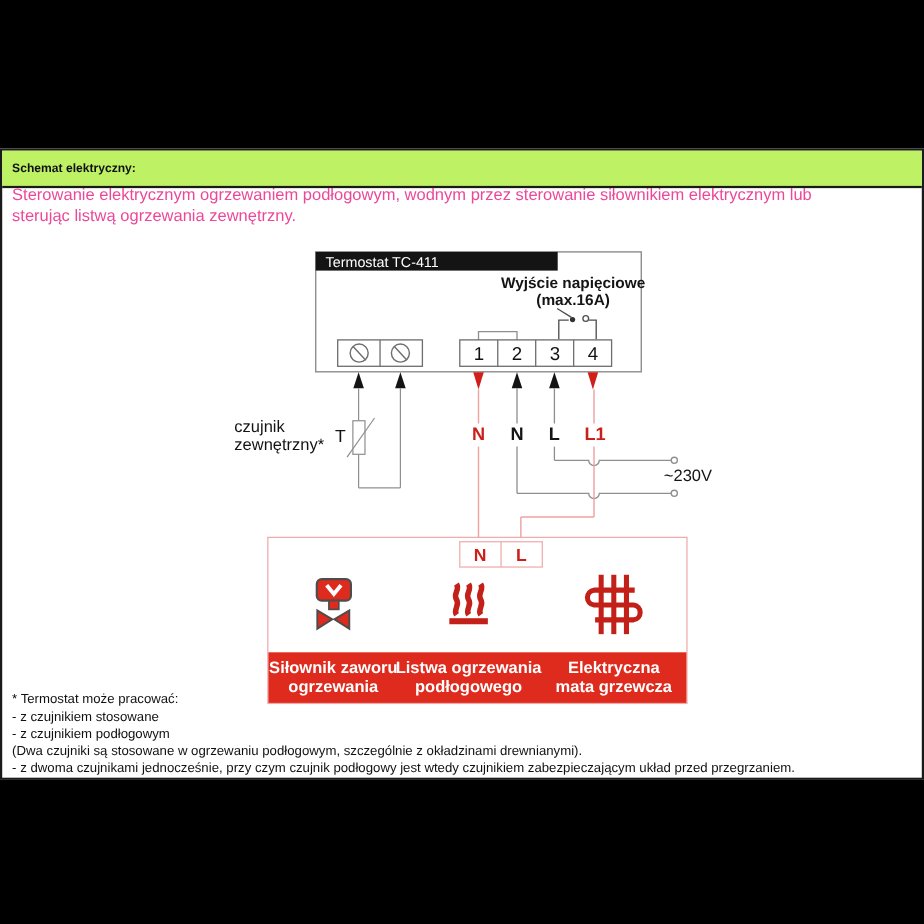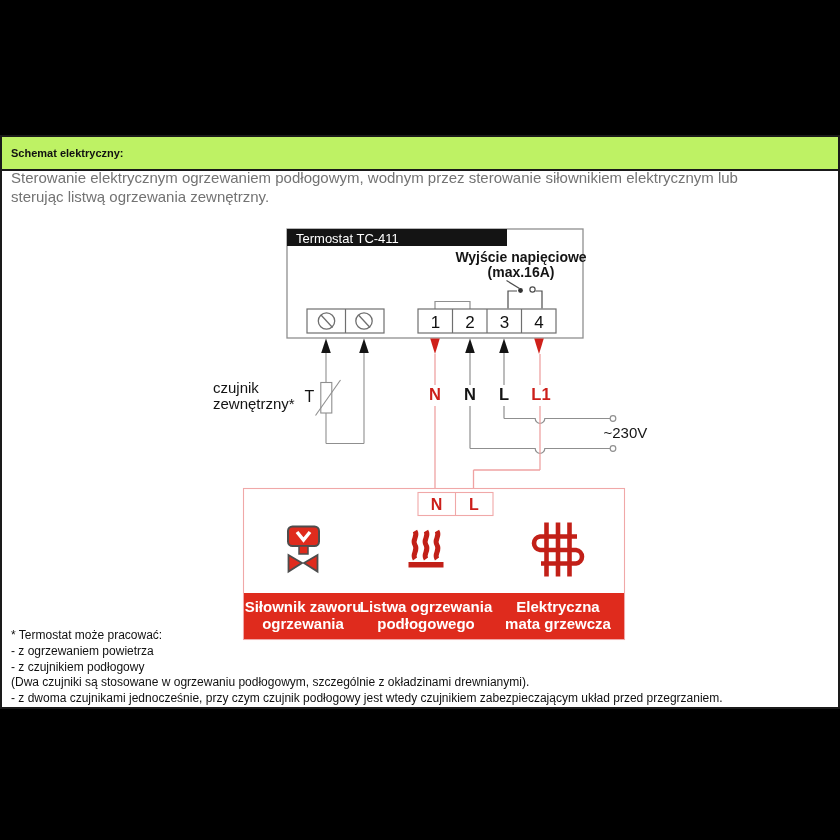--- a/index.html
+++ b/index.html
@@ -18,21 +18,21 @@
   }
   .header-bar{
     height:22px;
     background:#bef264;
     border-bottom:2px solid #1a1a1a;
     font-size:11px;font-weight:bold;color:#111;
     padding:10px 0 0 9px;
   }
   .intro{
     position:absolute;left:9px;top:31px;width:820px;
-    font-size:15px;line-height:19px;color:#737373;
+    font-size:15px;line-height:19px;color:#ec4899;
   }
   .diagram-svg{
     position:absolute;left:0;top:0;
   }
   .footnote{
     position:absolute;left:9px;top:491px;width:824px;
     font-size:12px;line-height:15.8px;color:#111;
   }
   svg text{font-family:"Liberation Sans", sans-serif;}
 </style>
@@ -186,19 +186,19 @@
         <text x="426" y="612">Listwa ogrzewania</text>
         <text x="426" y="629">podłogowego</text>
         <text x="558" y="612">Elektryczna</text>
         <text x="558" y="629">mata grzewcza</text>
       </g>
     </g>
   </svg>
 
   <div class="footnote">
     <div>* Termostat może pracować:</div>
-    <div>- z ogrzewaniem powietrza</div>
-    <div>- z czujnikiem podłogowy</div>
+    <div>- z czujnikiem stosowane</div>
+    <div>- z czujnikiem podłogowym</div>
     <div>(Dwa czujniki są stosowane w ogrzewaniu podłogowym, szczególnie z okładzinami drewnianymi).</div>
     <div>- z dwoma czujnikami jednocześnie, przy czym czujnik podłogowy jest wtedy czujnikiem zabezpieczającym układ przed przegrzaniem.</div>
   </div>
 
 </div>
 
 </body></html>

